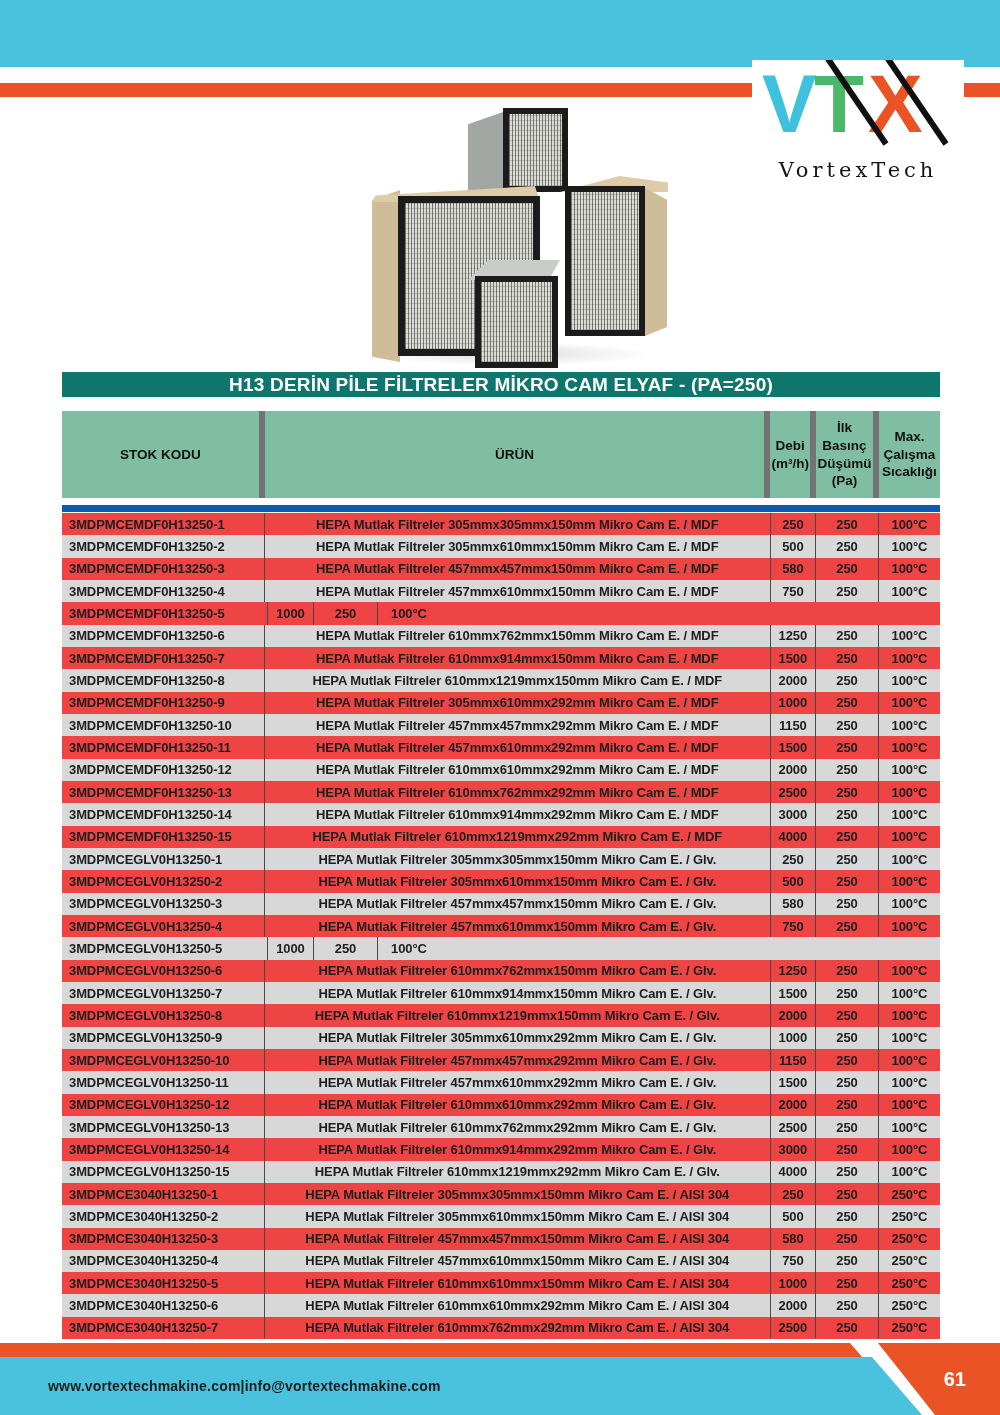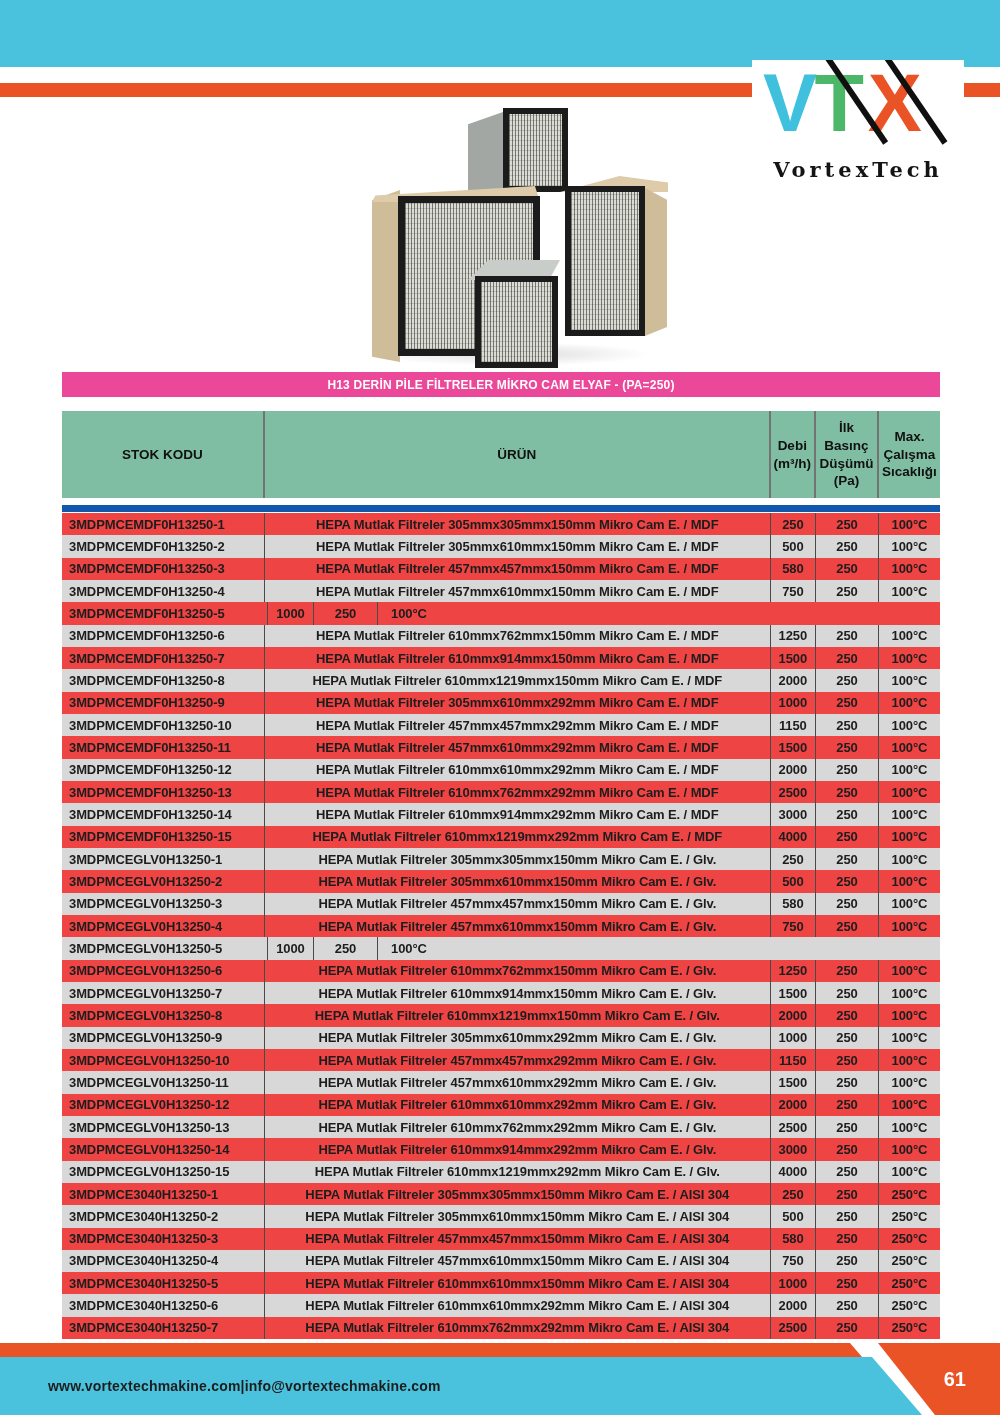--- a/index.html
+++ b/index.html
@@ -6,21 +6,21 @@
   .page{position:relative;width:1000px;height:1415px;background:#ffffff;overflow:hidden;
         font-family:"Liberation Sans",sans-serif;}
 
   
   .top-cyan{position:absolute;left:0;top:0;width:1000px;height:67px;background:#4BC2DD;}
   .top-orange{position:absolute;left:0;top:83px;width:1000px;height:14px;background:#EA5325;}
 
   
   .logo-box{position:absolute;left:752px;top:60px;width:212px;height:122px;background:#ffffff;
             display:flex;flex-direction:column;align-items:center;justify-content:flex-start;}
-  .logo-name{font-family:"DejaVu Serif",serif;font-weight:700;font-size:21px;color:#141414;
+  .logo-name{font-family:"DejaVu Serif",serif;font-weight:400;font-size:21px;color:#141414;
              letter-spacing:4px;margin-top:10px;}
 
   
   .photo{position:absolute;left:362px;top:104px;width:312px;height:266px;}
   .face{position:absolute;box-sizing:border-box;border:6px solid #1b1b1b;
         background:
           repeating-linear-gradient(0deg, rgba(60,60,55,.20) 0 1px, transparent 1px 5px),
           repeating-linear-gradient(90deg,#75776f 0 1px,#dcdcd6 1px 3px);}
   .side{position:absolute;}
   .shadow{position:absolute;left:10px;top:238px;width:280px;height:24px;
@@ -36,30 +36,30 @@
   .topC{left:198px;top:72px;width:108px;height:16px;background:#ddcba9;
         clip-path:polygon(0 100%,55% 0,100% 40%,100% 100%);}
   .frontC{left:203px;top:82px;width:80px;height:150px;}
   .sideC{left:283px;top:84px;width:22px;height:148px;background:#cfbc99;
          clip-path:polygon(0 0,100% 8%,100% 94%,0 100%);}
   .topD{left:106px;top:156px;width:92px;height:20px;background:#c9cdc9;
         clip-path:polygon(0 100%,22% 0,100% 0,88% 100%);}
   .frontD{left:113px;top:172px;width:83px;height:92px;}
 
   
-  .title-bar{position:absolute;left:62px;top:372px;width:878px;height:25px;background:#ec4899;
-             color:#ffffff;font-weight:700;font-size:12px;letter-spacing:.2px;
+  .title-bar{position:absolute;left:62px;top:372px;width:878px;height:25px;background:#0f766e;
+             color:#ffffff;font-weight:700;font-size:19px;letter-spacing:.2px;
              display:flex;align-items:center;justify-content:center;}
 
   
   .thead{position:absolute;left:62px;top:411px;width:878px;height:87px;background:#80BEA4;
          display:flex;}
   .hcell{display:flex;align-items:center;justify-content:center;text-align:center;
          font-weight:700;font-size:13.5px;line-height:1.3;color:#111;box-sizing:border-box;
-         border-right:2px solid #737373;padding:0 1px;}
+         border-right:6px solid #737373;padding:0 1px;}
   .hcell:last-child{border-right:none;}
   .blue-line{position:absolute;left:62px;top:505px;width:878px;height:7px;background:#0F58AC;}
 
   .tbody{position:absolute;left:62px;top:513px;width:878px;height:826px;
          display:flex;flex-direction:column;}
   .trow{flex:1;display:flex;background:#ef4444;}
   .trow:nth-child(even){background:#D8D8D8;}
   .tcell{display:flex;align-items:center;justify-content:center;box-sizing:border-box;
          font-weight:700;font-size:13px;color:#1d1d1d;letter-spacing:-0.1px;
          border-right:1px solid #4a4a4a;white-space:nowrap;overflow:hidden;}

